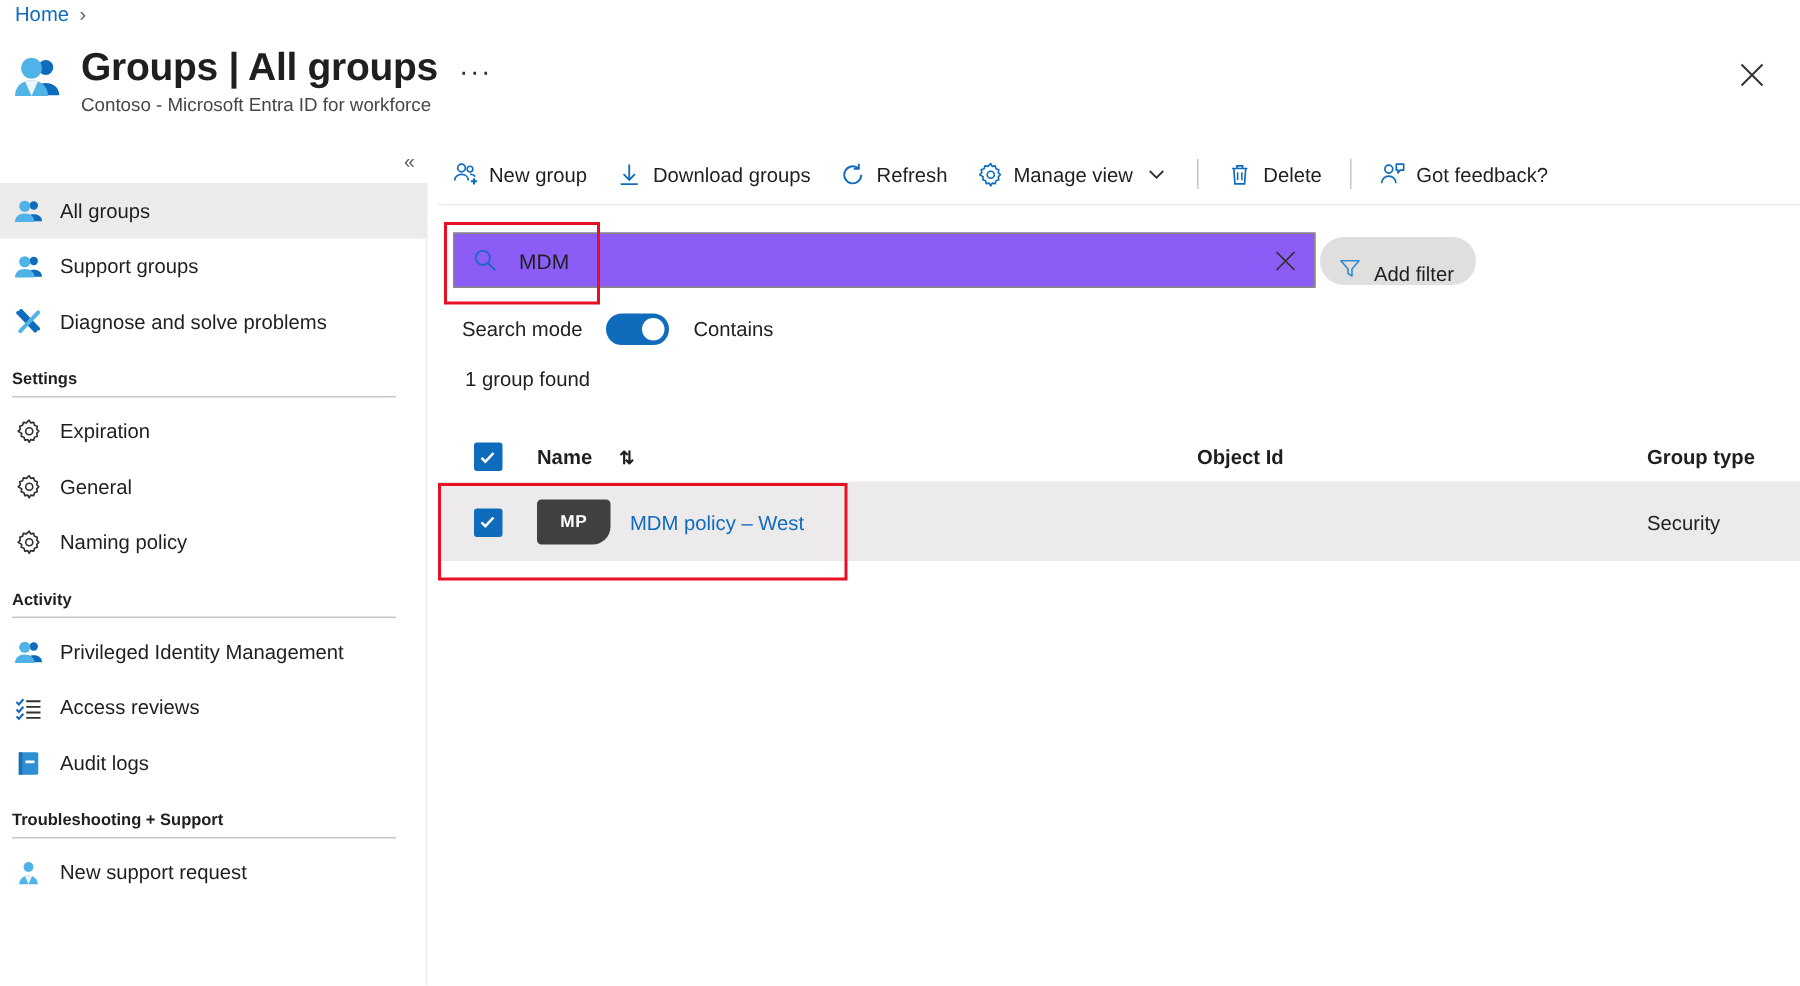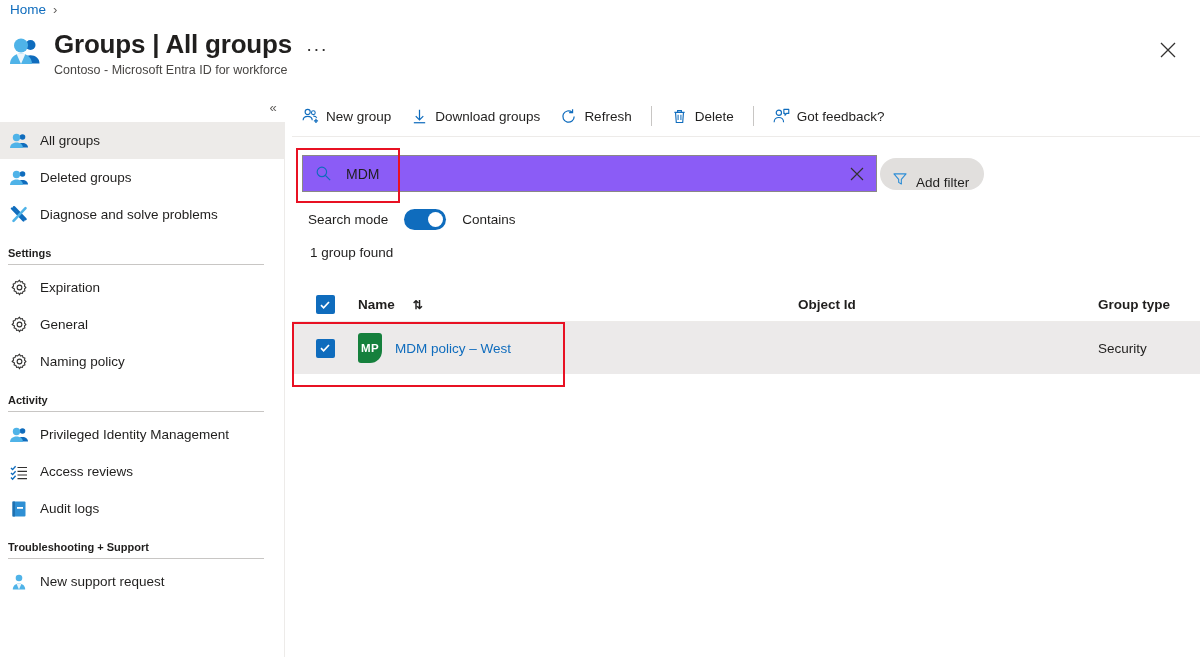--- a/index.html
+++ b/index.html
@@ -147,21 +147,21 @@
   .col-check { width: 66px; display: flex; align-items: center; justify-content: center; flex: none; }
   .col-name { width: 440px; display: flex; align-items: center; gap: 13px; flex: none; }
   .col-objid { width: 300px; flex: none; }
   .col-type  { width: 100px; flex: none; text-align: left; }
   .chk {
     width: 19px; height: 19px; background: #0f6cbd; border-radius: 2px;
     display: flex; align-items: center; justify-content: center; cursor: pointer;
   }
   .sort-arrows { font-size: 12px; color: #201f1e; margin-left: 5px; }
   .avatar {
-    width: 24px; height: 30px; background: #15803d; color: #fff;
+    width: 49px; height: 30px; background: #404040; color: #fff;
     border-radius: 3px 3px 12px 3px;
     display: flex; align-items: center; justify-content: center;
     font-size: 11.5px; font-weight: 700; letter-spacing: 0.3px; flex: none;
   }
   .row-link { color: #0f6cbd; font-size: 13.5px; cursor: pointer; }
 
   
   .annot {
     position: absolute; border: 2px solid #e81123; pointer-events: none;
   }
@@ -221,21 +221,21 @@
 
     <div class="nav-item">
       <span class="ico">
         <svg width="18" height="18" viewBox="0 0 18 18">
           <circle cx="12.5" cy="5" r="2.8" fill="#0f6cbd"></circle>
           <path d="M7 15.5c0-2.8 2.3-4.6 5.5-4.6s5.5 1.8 5.5 4.6z" fill="#0f6cbd"></path>
           <circle cx="6.5" cy="5.5" r="3.7" fill="#4fb3e8"></circle>
           <path d="M0 16c0-3.4 2.7-5.6 6.5-5.6S13 12.6 13 16z" fill="#4fb3e8"></path>
         </svg>
       </span>
-      <span>Deleted groups</span>
+      <span>Support groups</span>
     </div>
 
     <div class="nav-item">
       <span class="ico">
         <svg width="18" height="18" viewBox="0 0 18 18">
           <path d="M2 2.5 L13.5 14.5 M4 1.2 L15.5 13.2" stroke="#0f6cbd" stroke-width="2.4" stroke-linecap="round"></path>
           <path d="M15.5 2.2 L3.5 14.8" stroke="#4fb3e8" stroke-width="2.6" stroke-linecap="round"></path>
         </svg>
       </span>
       <span>Diagnose and solve problems</span>
@@ -356,20 +356,34 @@
     <div class="tb-btn">
       <span class="ico">
         <svg width="17" height="17" viewBox="0 0 18 18">
           <path d="M15 9a6 6 0 1 1-2.2-4.6" stroke="#0f6cbd" stroke-width="1.3" fill="none"></path>
           <path d="M13.3 1.2v3.6h-3.6" stroke="#0f6cbd" stroke-width="1.3" fill="none"></path>
         </svg>
       </span>
       <span>Refresh</span>
     </div>
 
+    <div class="tb-btn">
+      <span class="ico">
+        <svg width="17" height="17" viewBox="0 0 18 18">
+          <path d="M9 1.2l1 1.9 2.1-.4.6 2 2 .7-.4 2.1 1.5 1.5-1.5 1.5.4 2.1-2 .7-.6 2-2.1-.4-1 1.9-1-1.9-2.1.4-.6-2-2-.7.4-2.1L1.2 9l1.5-1.5-.4-2.1 2-.7.6-2 2.1.4z" fill="none" stroke="#0f6cbd" stroke-width="1.15" stroke-linejoin="round"></path>
+          <circle cx="9" cy="9" r="2.5" fill="none" stroke="#0f6cbd" stroke-width="1.15"></circle>
+        </svg>
+      </span>
+      <span>Manage view</span>
+      <span class="ico">
+        <svg width="12" height="12" viewBox="0 0 12 12">
+          <path d="M1.5 4 L6 8.5 L10.5 4" stroke="#323130" stroke-width="1.2" fill="none"></path>
+        </svg>
+      </span>
+    </div>
 
     <div class="tb-sep"></div>
 
     <div class="tb-btn">
       <span class="ico">
         <svg width="17" height="17" viewBox="0 0 18 18">
           <path d="M3.6 4.6h10.8 M7 4.6V2.8h4v1.8" stroke="#0f6cbd" stroke-width="1.2" fill="none"></path>
           <path d="M4.8 4.6 L5.6 15.4h6.8l.8-10.8" stroke="#0f6cbd" stroke-width="1.2" fill="none"></path>
           <path d="M7.5 7.2v5.6 M10.5 7.2v5.6" stroke="#0f6cbd" stroke-width="1.1"></path>
         </svg>

